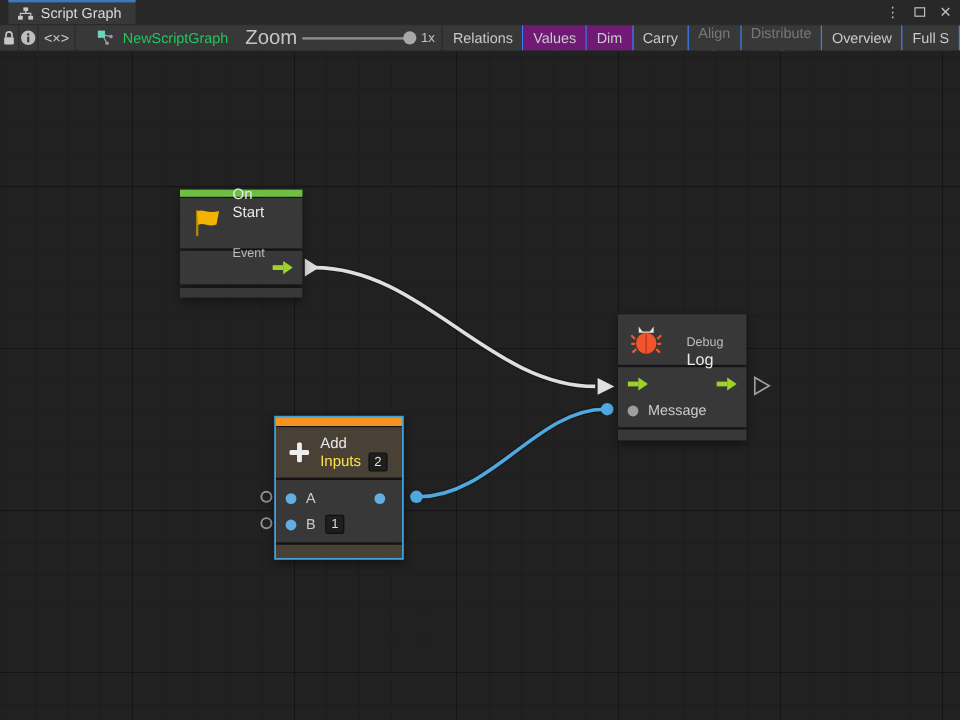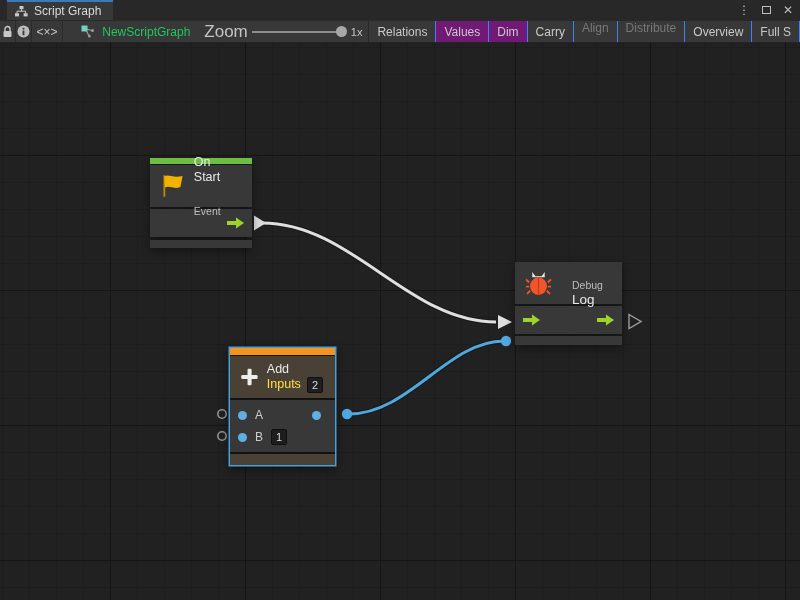--- a/index.html
+++ b/index.html
@@ -228,20 +228,24 @@
         <div class="port-row">
           <svg class="arrow-green" width="17" height="12" viewBox="0 0 17 12">
             <rect x="0" y="4" width="9" height="4" fill="#9FD32B"></rect>
             <polygon points="9,0.5 17,6 9,11.5" fill="#9FD32B"></polygon>
           </svg>
           <svg class="arrow-green ml-auto" width="17" height="12" viewBox="0 0 17 12">
             <rect x="0" y="4" width="9" height="4" fill="#9FD32B"></rect>
             <polygon points="9,0.5 17,6 9,11.5" fill="#9FD32B"></polygon>
           </svg>
         </div>
+        <div class="port-row">
+          <span class="dot dot-gray"></span>
+          <span class="port-label">Message</span>
+        </div>
       </div>
       <div class="node-section node-footer"></div>
     </div>
 
     <div class="node node-add">
       <div class="node-section colorbar" style="background:#F6921E; height:7px;"></div>
       <div class="node-section node-header">
         <svg width="30" height="30" viewBox="0 0 30 30">
           <rect x="12" y="2" width="6.5" height="26" rx="2" fill="#EDEDED"></rect>
           <rect x="2" y="11.8" width="26" height="6.5" rx="2" fill="#EDEDED"></rect>

